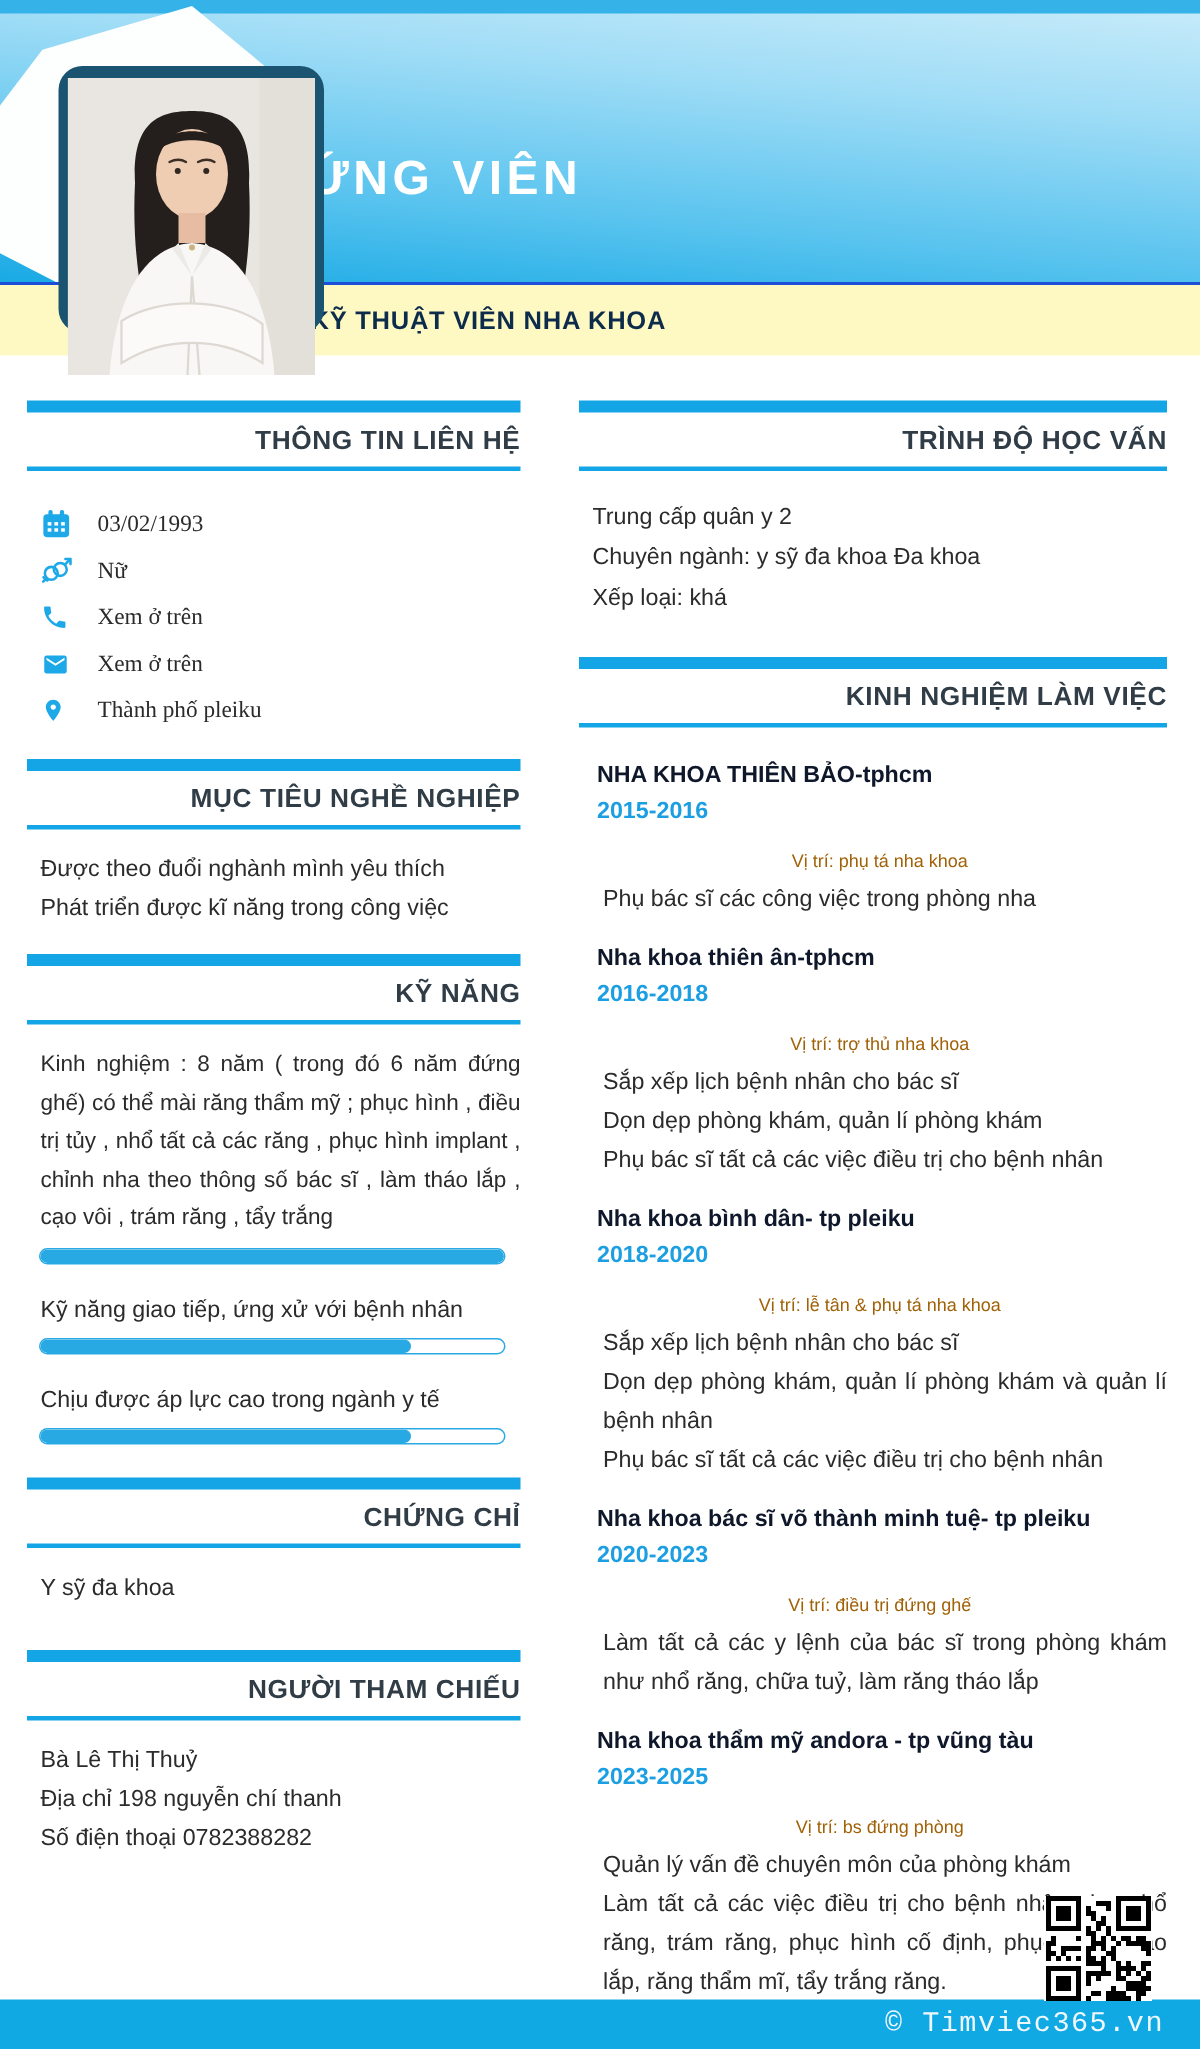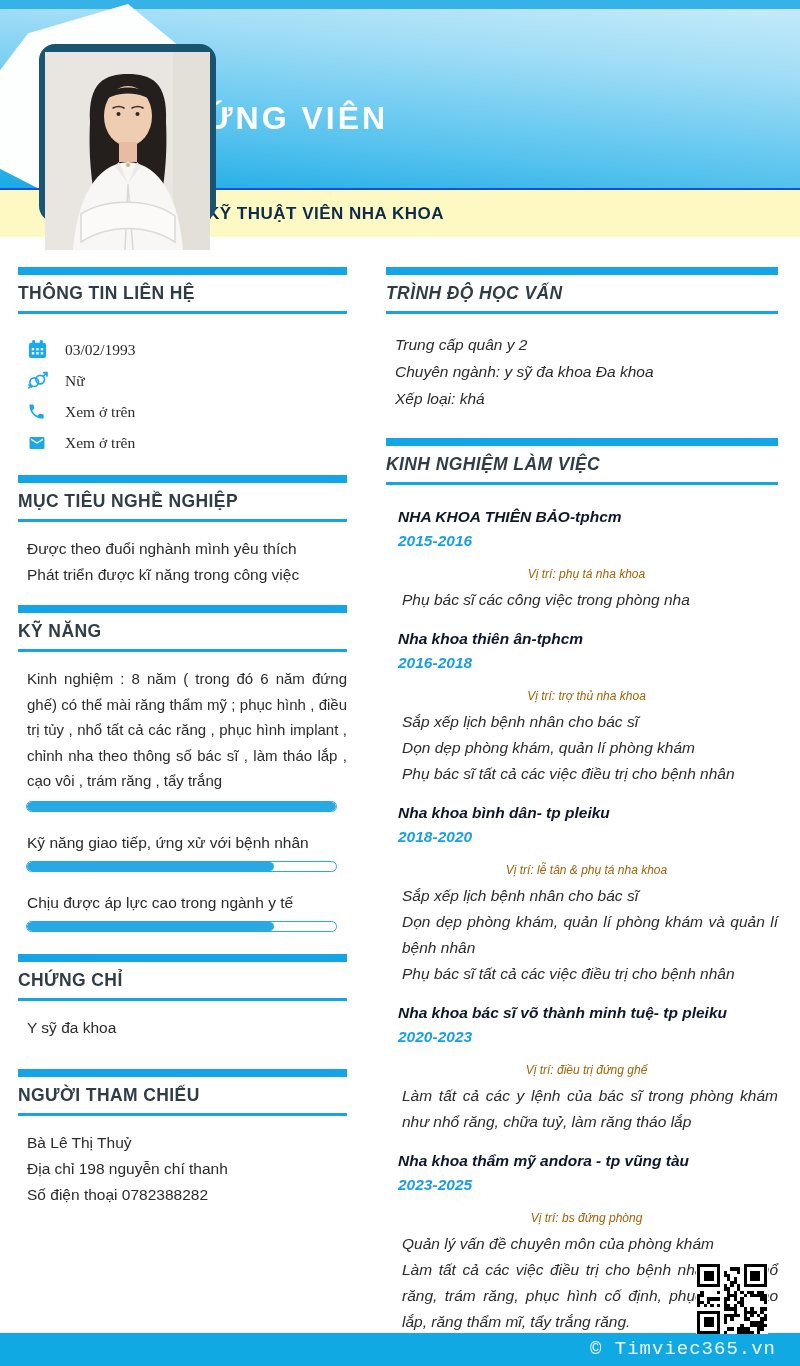--- a/index.html
+++ b/index.html
@@ -32,25 +32,25 @@
   .band {
     position:absolute; left:0; top:188px; width:800px; height:49px;
     background:#fef9c3; border-top:2px solid #1d4ed8;
   }
   .band .job-title {
     position:absolute; left:207px; top:0; line-height:47px;
     font-size:17px; font-weight:bold; color:#0d2c4b; letter-spacing:0.5px;
   }
   
   .col-left  { position:absolute; left:18px;  top:267px; width:329px; }
-  .col-right { position:absolute; left:386px; top:267px; width:392px;font-style:italic; }
+  .col-right { position:absolute; left:386px; top:267px; width:392px; }
   
   .sec-head .bar-thick { height:8px; background:#14a5e6; }
   .sec-head .sec-title {
-    text-align:left; font-size:17.5px; font-weight:bold; color:#303c46;
+    text-align:right; font-size:17.5px; font-weight:bold; color:#303c46;
     letter-spacing:0.4px; margin:7px 0; line-height:22px;
   }
   .sec-head .bar-thin { height:3px; background:#14a5e6; }
   
   .contact-list { margin-top:20px; padding-left:9px;font-family:Liberation Serif, serif; }
   .contact-row { display:flex; align-items:center; height:31px; }
   .contact-row .c-icon { width:22px; height:21px; flex:0 0 22px; display:flex; align-items:center; }
   .contact-row .c-text { margin-left:16px; font-size:15.5px; color:#2b2b2b; }
   
   .plain-lines { margin-top:14px; padding-left:9px; }
@@ -173,20 +173,28 @@
         </span>
         <span class="c-text">Xem ở trên</span>
       </div>
       <div class="contact-row">
         <span class="c-icon">
           <svg width="20" height="18" viewBox="0 0 24 24">
               <path class="icon-svg" d="M20 4H4c-1.1 0-1.99.9-1.99 2L2 18c0 1.1.9 2 2 2h16c1.1 0 2-.9 2-2V6c0-1.1-.9-2-2-2zm0 4l-8 5-8-5V6l8 5 8-5v2z"></path>
             </svg>
         </span>
         <span class="c-text">Xem ở trên</span>
+      </div>
+      <div class="contact-row">
+        <span class="c-icon">
+          <svg width="17" height="21" viewBox="0 0 24 24">
+              <path class="icon-svg" d="M12 2C8.13 2 5 5.13 5 9c0 5.25 7 13 7 13s7-7.75 7-13c0-3.87-3.13-7-7-7zm0 9.5c-1.38 0-2.5-1.12-2.5-2.5S10.62 6.5 12 6.5s2.5 1.12 2.5 2.5-1.12 2.5-2.5 2.5z"></path>
+            </svg>
+        </span>
+        <span class="c-text">Thành phố pleiku</span>
       </div>
     </div>
 
     <div class="sec-head mt17">
       <div class="bar-thick"></div>
       <div class="sec-title">MỤC TIÊU NGHỀ NGHIỆP</div>
       <div class="bar-thin"></div>
     </div>
     <div class="plain-lines">
       <div>Được theo đuổi nghành mình yêu thích</div>

